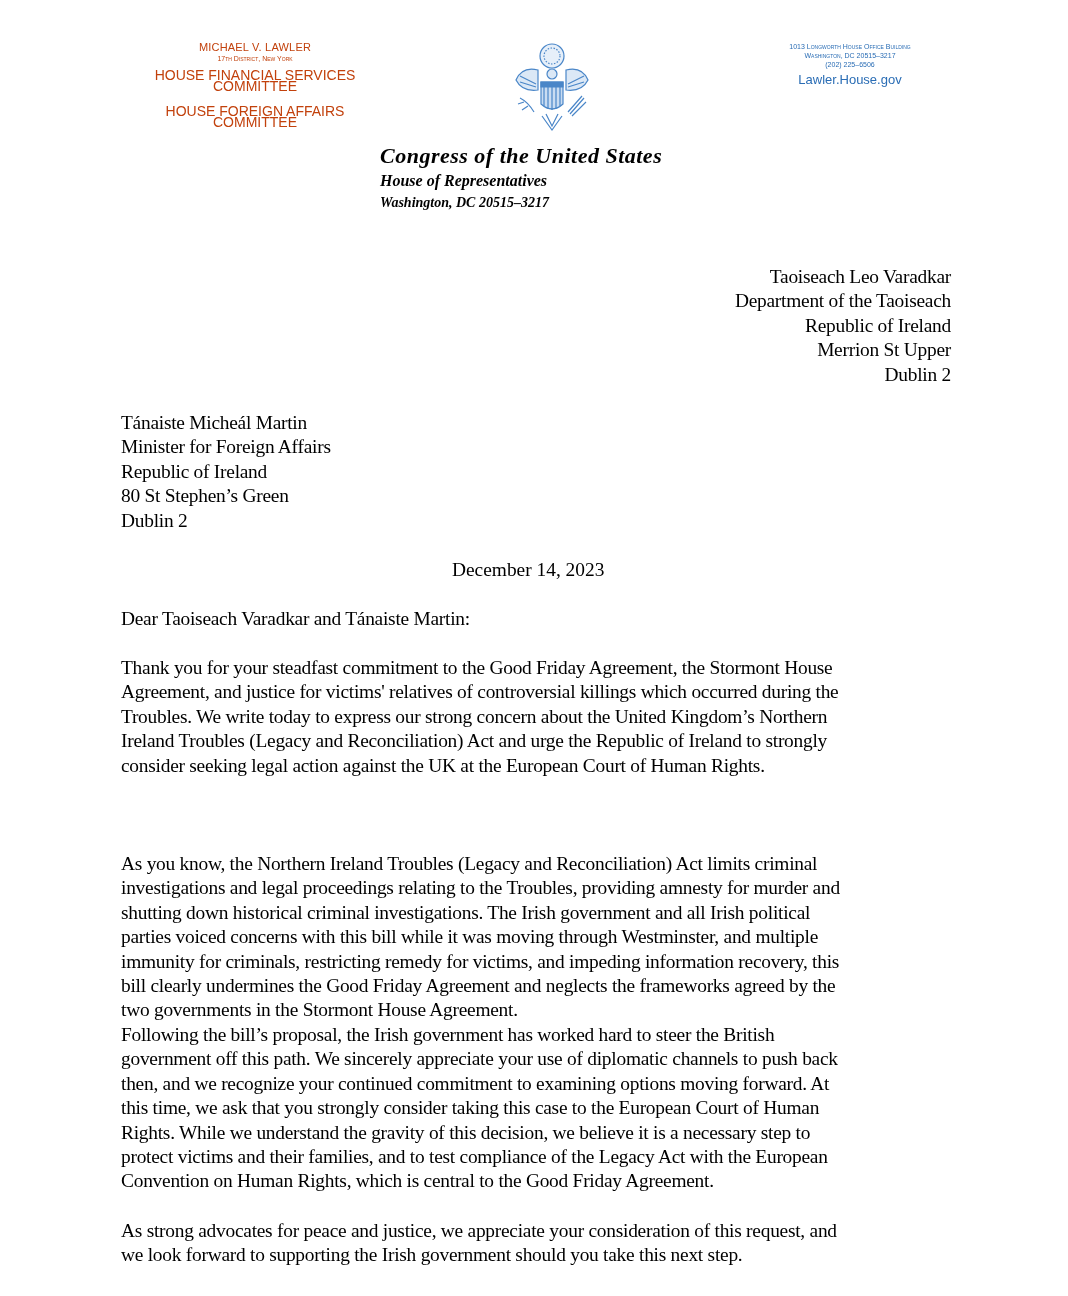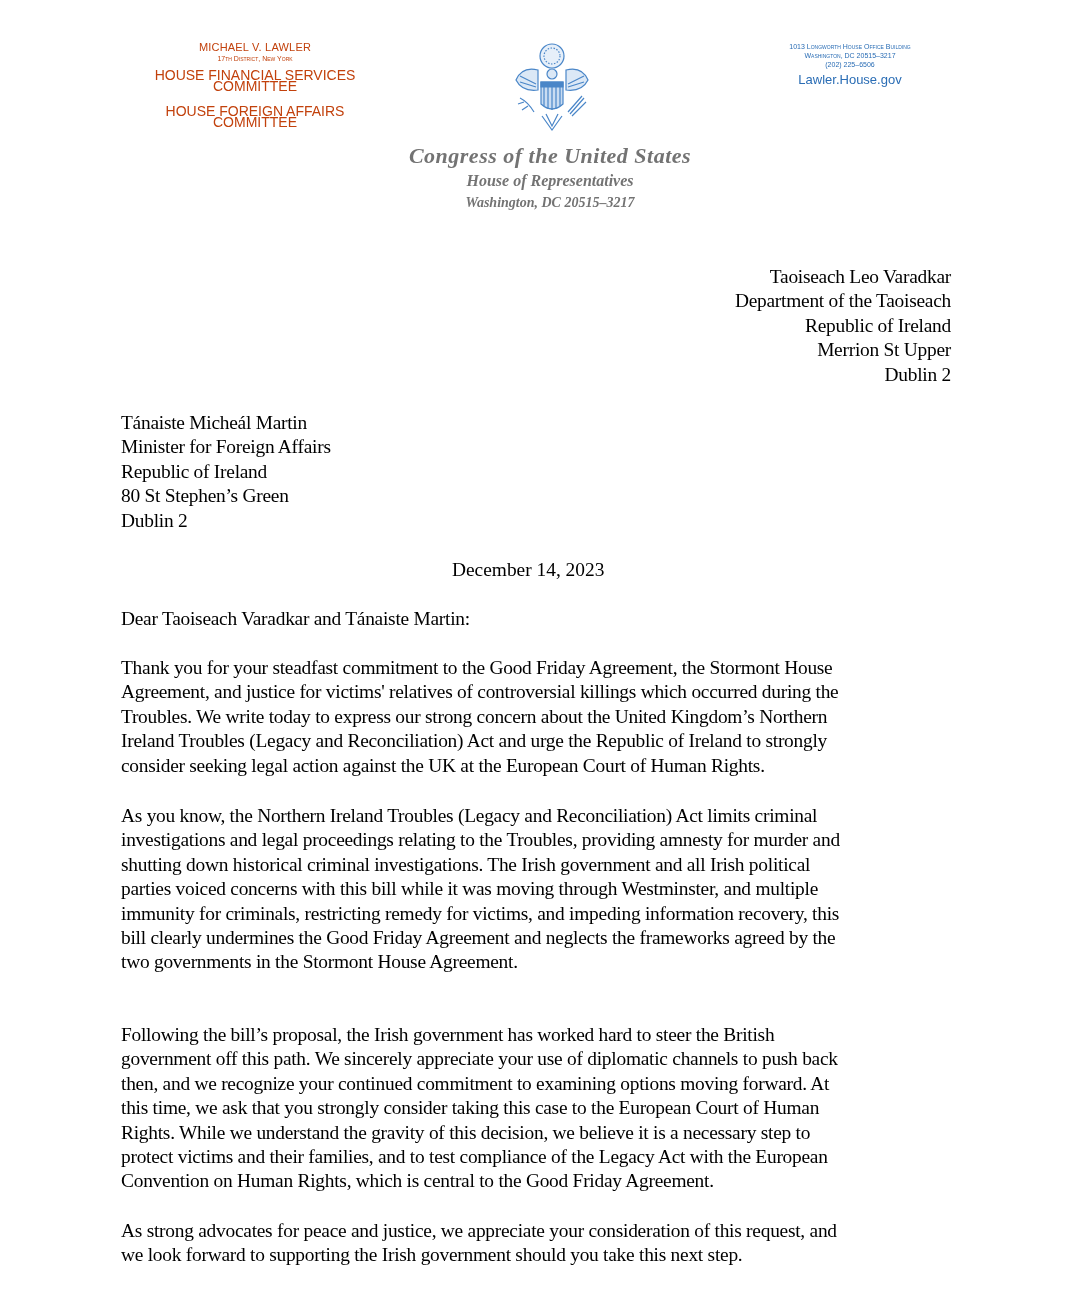--- a/index.html
+++ b/index.html
@@ -6,31 +6,31 @@
   body { width: 1068px; height: 1296px; position: relative; overflow: hidden; font-family: "Liberation Serif", serif; color: #000; }
   .lh-left { position: absolute; left: 150px; top: 41px; width: 210px; text-align: center; font-family: "Liberation Sans", sans-serif; color: #c2410c; }
   .lh-left .name { font-size: 11px; letter-spacing: 0.2px; line-height: 13px; }
   .lh-left .district { font-size: 7px; line-height: 10px; margin-bottom: 6px; font-variant: small-caps; }
   .lh-left .cmte { font-size: 14px; line-height: 10.5px; }
   .lh-left .cmte + .cmte { margin-top: 15px; }
   .lh-right { position: absolute; left: 745px; top: 42px; width: 210px; text-align: center; font-family: "Liberation Sans", sans-serif; color: #2a6db5; font-size: 7px; line-height: 9px; }
   .lh-right .sc { font-variant: small-caps; }
   .lh-right .site { margin-top: 6px; font-size: 13px; }
   .seal { position: absolute; left: 508px; top: 40px; width: 88px; height: 92px; }
-  .congress { position: absolute; left: 380px; top: 142px; width: 340px; text-align: center; color: #737373; font-family: "Liberation Serif", serif; font-weight: bold; }
+  .congress { position: absolute; left: 380px; top: 142px; width: 340px; text-align: left; color: #000000; font-family: "Liberation Serif", serif; font-weight: bold; }
   .congress .c1 { font-size: 22px; line-height: 28px; letter-spacing: 0.5px; font-style: italic; }
   .congress .c2 { font-size: 16px; line-height: 22px; font-style: italic; }
   .congress .c3 { font-size: 14px; line-height: 22px; font-style: italic; }
   .body-text { position: absolute; left: 121px; width: 830px; font-size: 19.4px; line-height: 24.4px; letter-spacing: -0.25px; }
   .addr { top: 265px; text-align: right; }
   .addr2 { top: 411px; }
   .date { position: absolute; left: 452px; top: 558px; font-size: 19.4px; line-height: 24.4px; }
   .salutation { top: 607px; }
   .p1 { top: 656px; }
-  .p2 { top: 804px; }
+  .p2 { top: 852px; }
   .p3 { top: 1023px; }
   .p4 { top: 1219px; }
   .line { display: block; white-space: nowrap; }
 </style>
 </head>
 <body>
 
 <div class="lh-left">
   <div class="name">MICHAEL V. LAWLER</div>
   <div class="district">17th District, New York</div>

